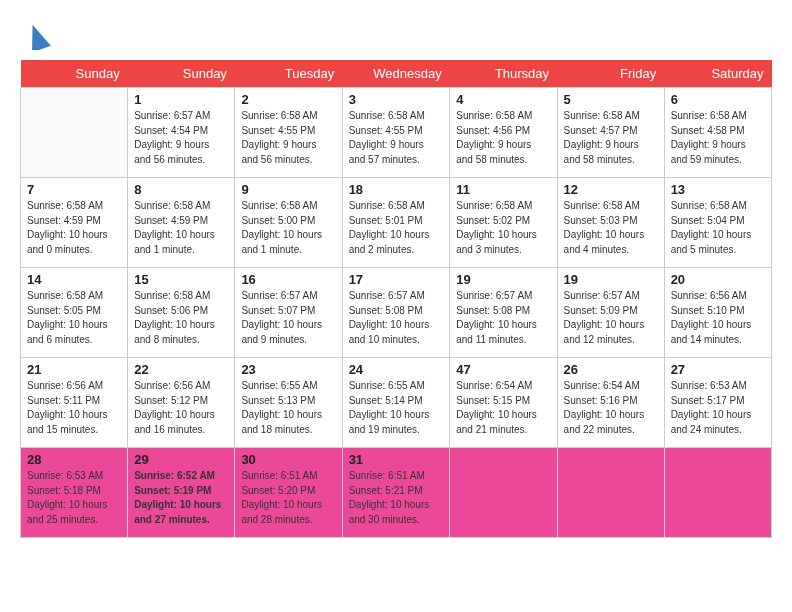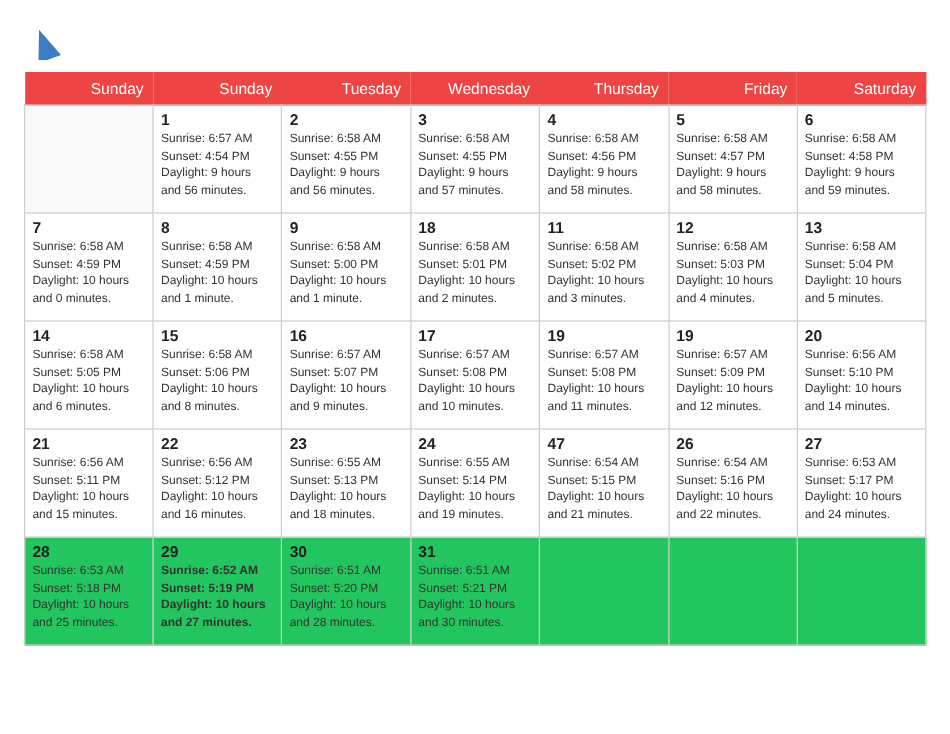--- a/index.html
+++ b/index.html
@@ -73,21 +73,21 @@
     }
     .day-info {
       color: #333;
       font-size: 10px;
       line-height: 1.45;
     }
     .empty-cell {
       background: #f9f9f9;
     }
     .last-row td {
-      background: #22c55e;
+      background: #ec4899;
     }
   </style>
 </head>
 <body>
 
 <div class="header">
   <div class="logo">
     <div class="logo-icon">
       <span class="logo-name">
         <span class="general"></span><br>

